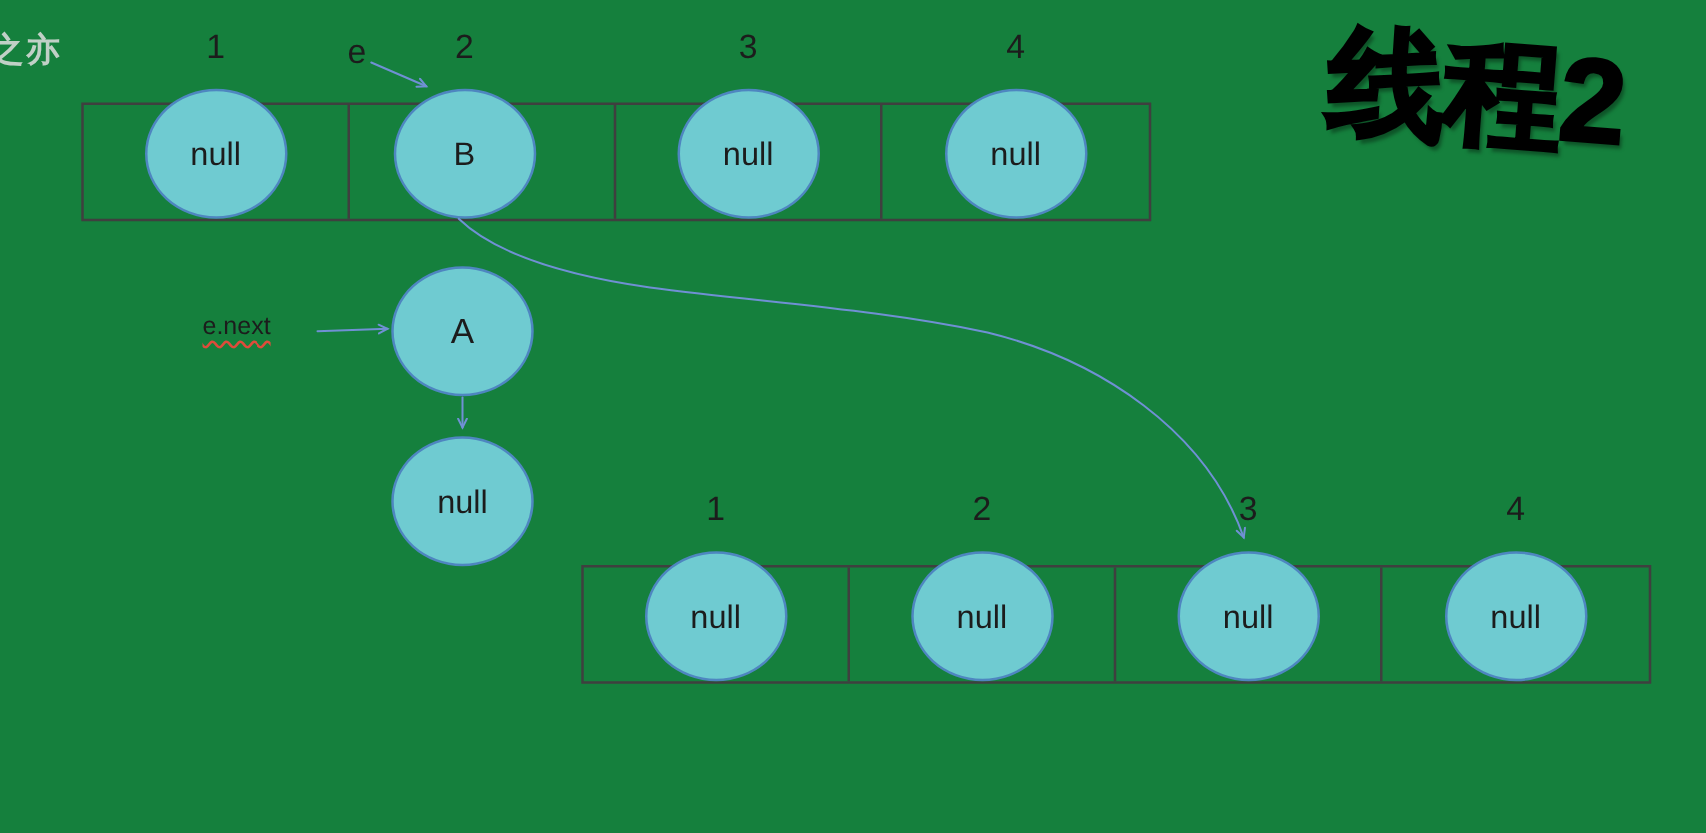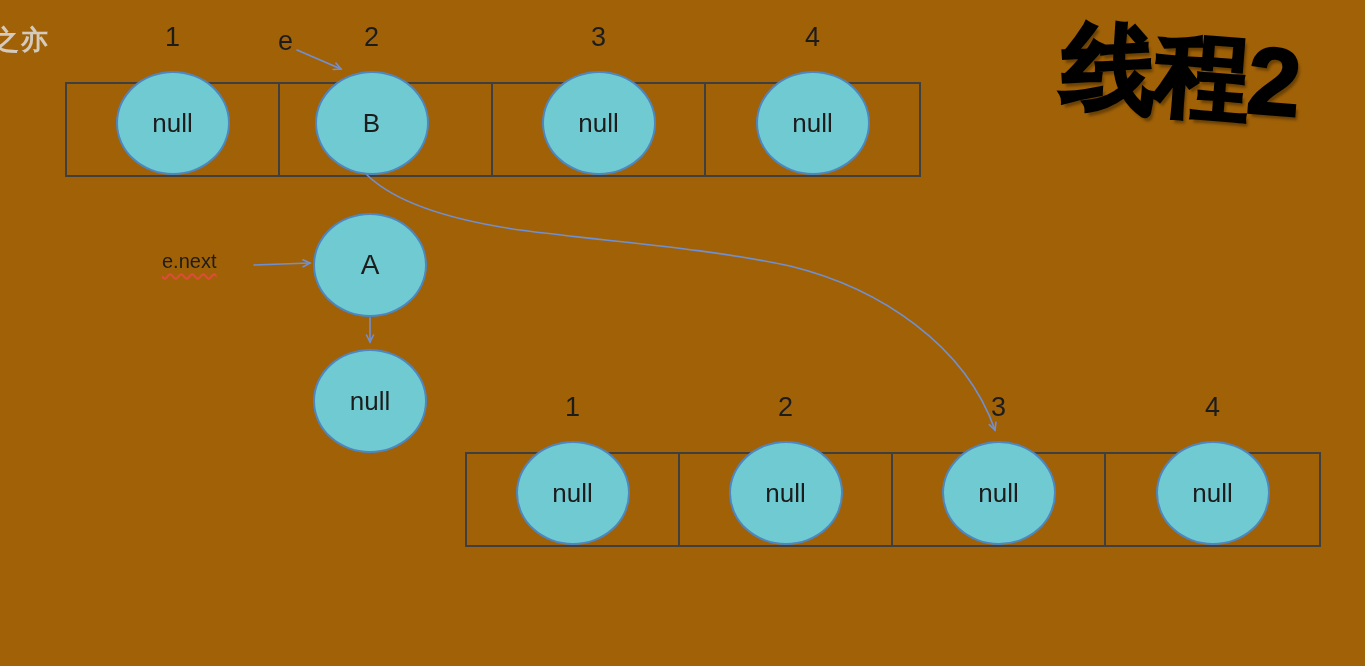--- a/index.html
+++ b/index.html
@@ -3,21 +3,21 @@
 <meta charset="utf-8">
 <style>
   :root{
     --node-fill:#6fcbd1; --node-border:#4e86c0; --arrow:#7090d4;
     --array-border:#3f3f3f; --text:#1c1c1c; --title:#000000;
     --watermark:#dedede; --squiggle:#e04b3a;
   }
   *{box-sizing:border-box; margin:0; padding:0;}
   html,body{background:#fff;}
   body{font-family:"Liberation Sans", sans-serif;}
-  #canvas{position:relative; width:1365px; height:666px; background:#a16207; overflow:hidden;}
+  #canvas{position:relative; width:1365px; height:666px; background:#15803d; overflow:hidden;}
 
   
   #watermark{position:absolute; left:-8px; top:22px; display:flex; align-items:flex-end; gap:14px;
     color:var(--watermark,#dedede); user-select:none;}
   #watermark .wm-prefix{font-size:27px; font-weight:bold; opacity:.85; letter-spacing:2px;}
   #watermark .wm-logo{font-size:37px; font-weight:bold; letter-spacing:1px; opacity:.9;}
 
   
   #title{position:absolute; left:1008px; top:22px; width:345px; text-align:center;
     font-size:95px; font-weight:900; color:var(--title,#000);

